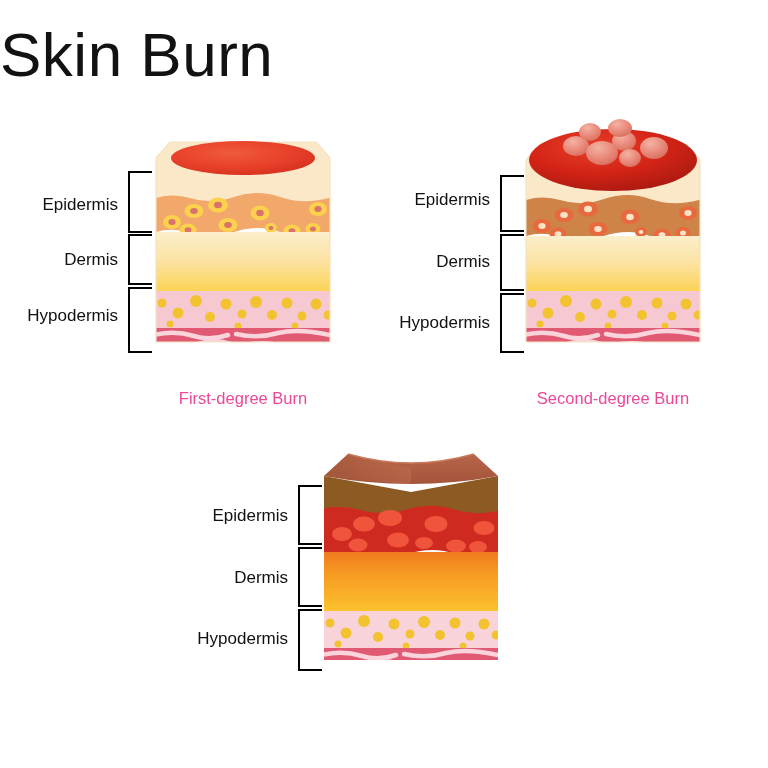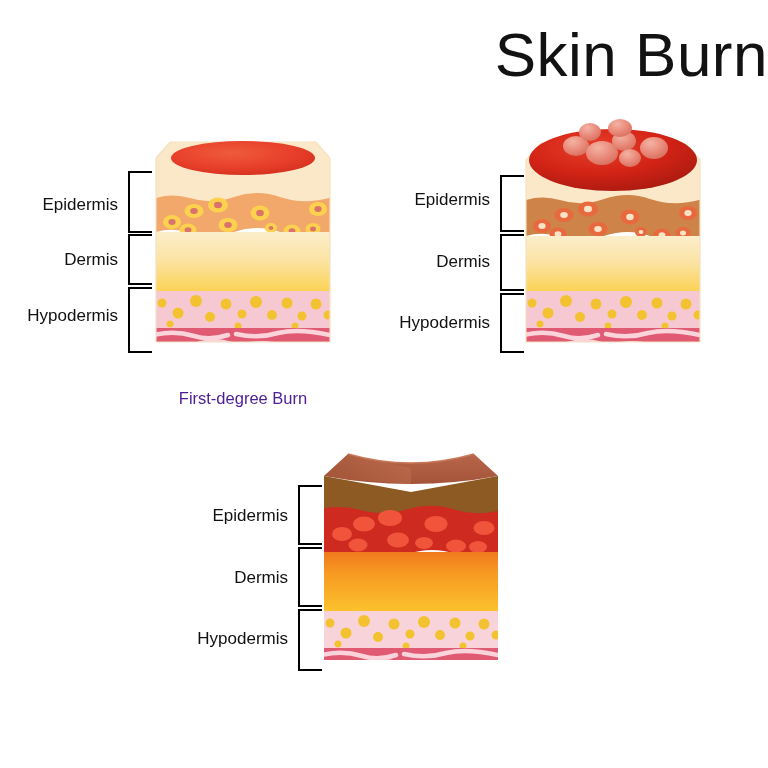--- a/index.html
+++ b/index.html
@@ -10,35 +10,35 @@
     font-family:"Liberation Sans", sans-serif;
     color:#1a1a1a;
     overflow:hidden;
     position:relative;
   }
   #stage{position:absolute;inset:0;width:768px;height:768px;}
 
   .page-title{
     position:absolute;
     left:0;top:24px;width:768px;
-    text-align:right;
+    text-align:left;
     font-size:62px;
     font-weight:400;
     letter-spacing:0.5px;
     color:#121212;
     line-height:1;
   }
 
   .panel{position:absolute;}
 
   .caption{
     position:absolute;
     text-align:center;
     font-size:16.5px;
-    color:#4c1d95;
+    color:#ec4899;
     white-space:nowrap;
     line-height:1;
   }
 
   
   .labels{position:absolute;}
   .label{
     position:absolute;
     text-align:right;
     font-size:17px;
@@ -293,20 +293,21 @@
             <ellipse cx="104" cy="21" rx="12" ry="10" fill="url(#g2-blis)"></ellipse>
             <ellipse cx="110" cy="38" rx="11" ry="9" fill="url(#g2-blis)"></ellipse>
             <ellipse cx="134" cy="28" rx="14" ry="11" fill="url(#g2-blis)"></ellipse>
             <ellipse cx="70" cy="12" rx="11" ry="9" fill="url(#g2-blis)"></ellipse>
             <ellipse cx="100" cy="8" rx="12" ry="9" fill="url(#g2-blis)"></ellipse>
           </g>
         </g>
       </svg>
     </div>
 
+    <div class="caption" style="left:138px;top:390px;width:206px;">Second-degree Burn</div>
   </div>
 
   <div class="panel" style="left:160px;top:430px;width:420px;height:338px;">
 
     <div class="labels">
       <div class="label" style="left:0;width:128px;top:77px;">Epidermis</div>
       <div class="label" style="left:0;width:128px;top:139px;">Dermis</div>
       <div class="label" style="left:0;width:128px;top:200px;">Hypodermis</div>
     </div>
 

